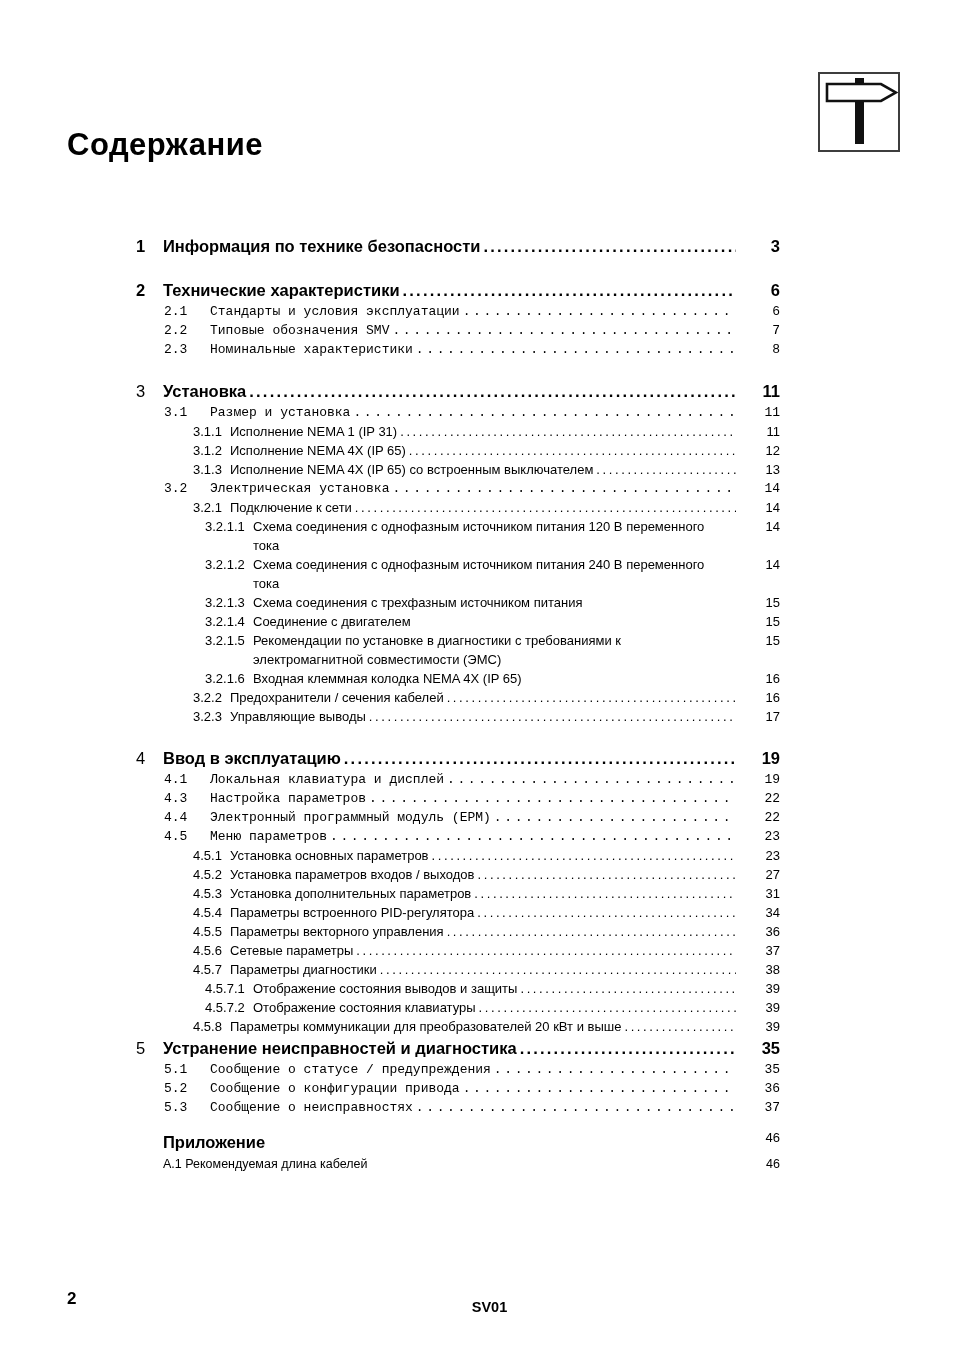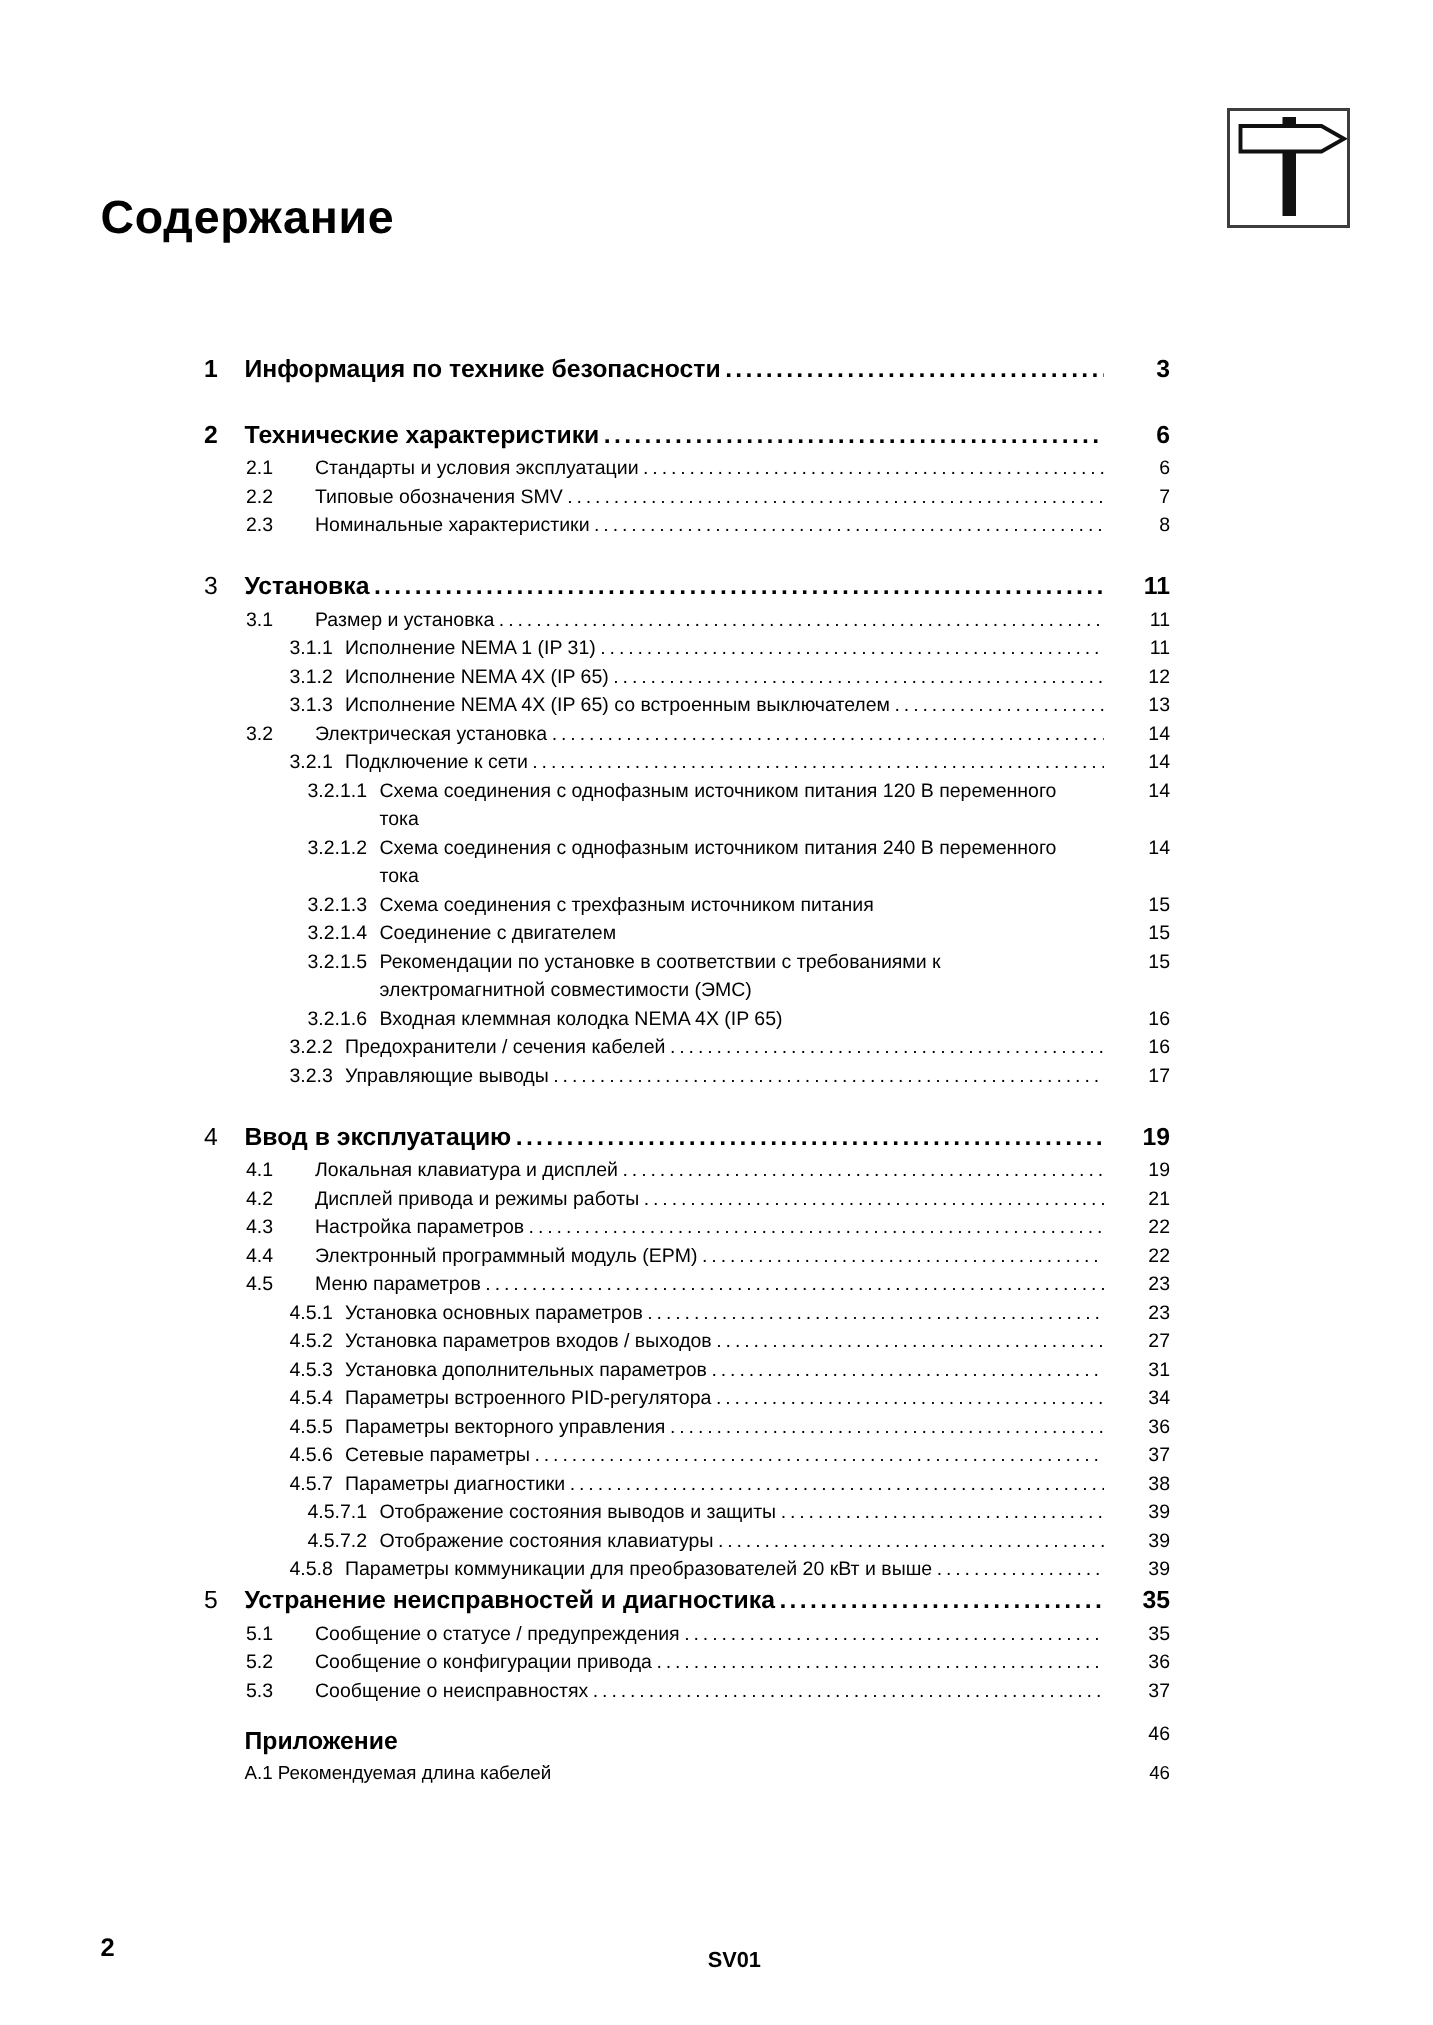--- a/index.html
+++ b/index.html
@@ -19,21 +19,21 @@
   }
   .logo-box svg{display:block;width:100%;height:100%;}
   
   .toc{position:absolute;left:136px;top:234px;width:644px;}
   .row{display:flex;align-items:baseline;font-size:13px;line-height:19px;}
   .row.sp{margin-top:20px;}
   .row.l1{font-size:16.5px;line-height:24px;font-weight:bold;}
   .num{flex:0 0 auto;}
   .num.rg{font-weight:normal;}
   .row.l1 .num{width:27px;}
-  .row.l2{padding-left:28px;} .row.l2 .num{width:46px;}
+  .row.l2{padding-left:28px;font-family:Liberation Mono, monospace;} .row.l2 .num{width:46px;}
   .row.l3{padding-left:57px;} .row.l3 .num{width:37px;}
   .row.l4{padding-left:69px;} .row.l4 .num{width:48px;}
   .row.dotted .label{white-space:nowrap;flex:0 0 auto;}
   .row.nodots .label{flex:1 1 auto;white-space:normal;padding-right:10px;}
   .leader{flex:1 1 auto;overflow:hidden;white-space:nowrap;min-width:8px;margin-left:3px;}
   .leader.dots::after{
     content:"......................................................................................................................................................................................................................";
     letter-spacing:2.6px;font-weight:normal;
   }
   .row.l1 .leader.dots::after{font-weight:bold;letter-spacing:2.2px;}
@@ -154,21 +154,21 @@
       <span class="pg">15</span>
     </div>
     <div class="row l4 nodots">
       <span class="num">3.2.1.4</span>
       <span class="label">Соединение с двигателем</span>
       <span class="leader"></span>
       <span class="pg">15</span>
     </div>
     <div class="row l4 nodots">
       <span class="num">3.2.1.5</span>
-      <span class="label">Рекомендации по установке в соответствии с требованиями к электромагнитной совместимости (ЭМС)</span>
+      <span class="label">Рекомендации по установке в диагностики с требованиями к электромагнитной совместимости (ЭМС)</span>
       <span class="leader"></span>
       <span class="pg">15</span>
     </div>
     <div class="row l4 nodots">
       <span class="num">3.2.1.6</span>
       <span class="label">Входная клеммная колодка NEMA 4X (IP 65)</span>
       <span class="leader"></span>
       <span class="pg">16</span>
     </div>
     <div class="row l3 dotted">
@@ -187,26 +187,20 @@
       <span class="num rg">4</span>
       <span class="label">Ввод в эксплуатацию</span>
       <span class="leader dots"></span>
       <span class="pg">19</span>
     </div>
     <div class="row l2 dotted">
       <span class="num">4.1</span>
       <span class="label">Локальная клавиатура и дисплей</span>
       <span class="leader dots"></span>
       <span class="pg">19</span>
-    </div>
-    <div class="row l2 dotted">
-      <span class="num">4.2</span>
-      <span class="label">Дисплей привода и режимы работы</span>
-      <span class="leader dots"></span>
-      <span class="pg">21</span>
     </div>
     <div class="row l2 dotted">
       <span class="num">4.3</span>
       <span class="label">Настройка параметров</span>
       <span class="leader dots"></span>
       <span class="pg">22</span>
     </div>
     <div class="row l2 dotted">
       <span class="num">4.4</span>
       <span class="label">Электронный программный модуль (EPM)</span>

